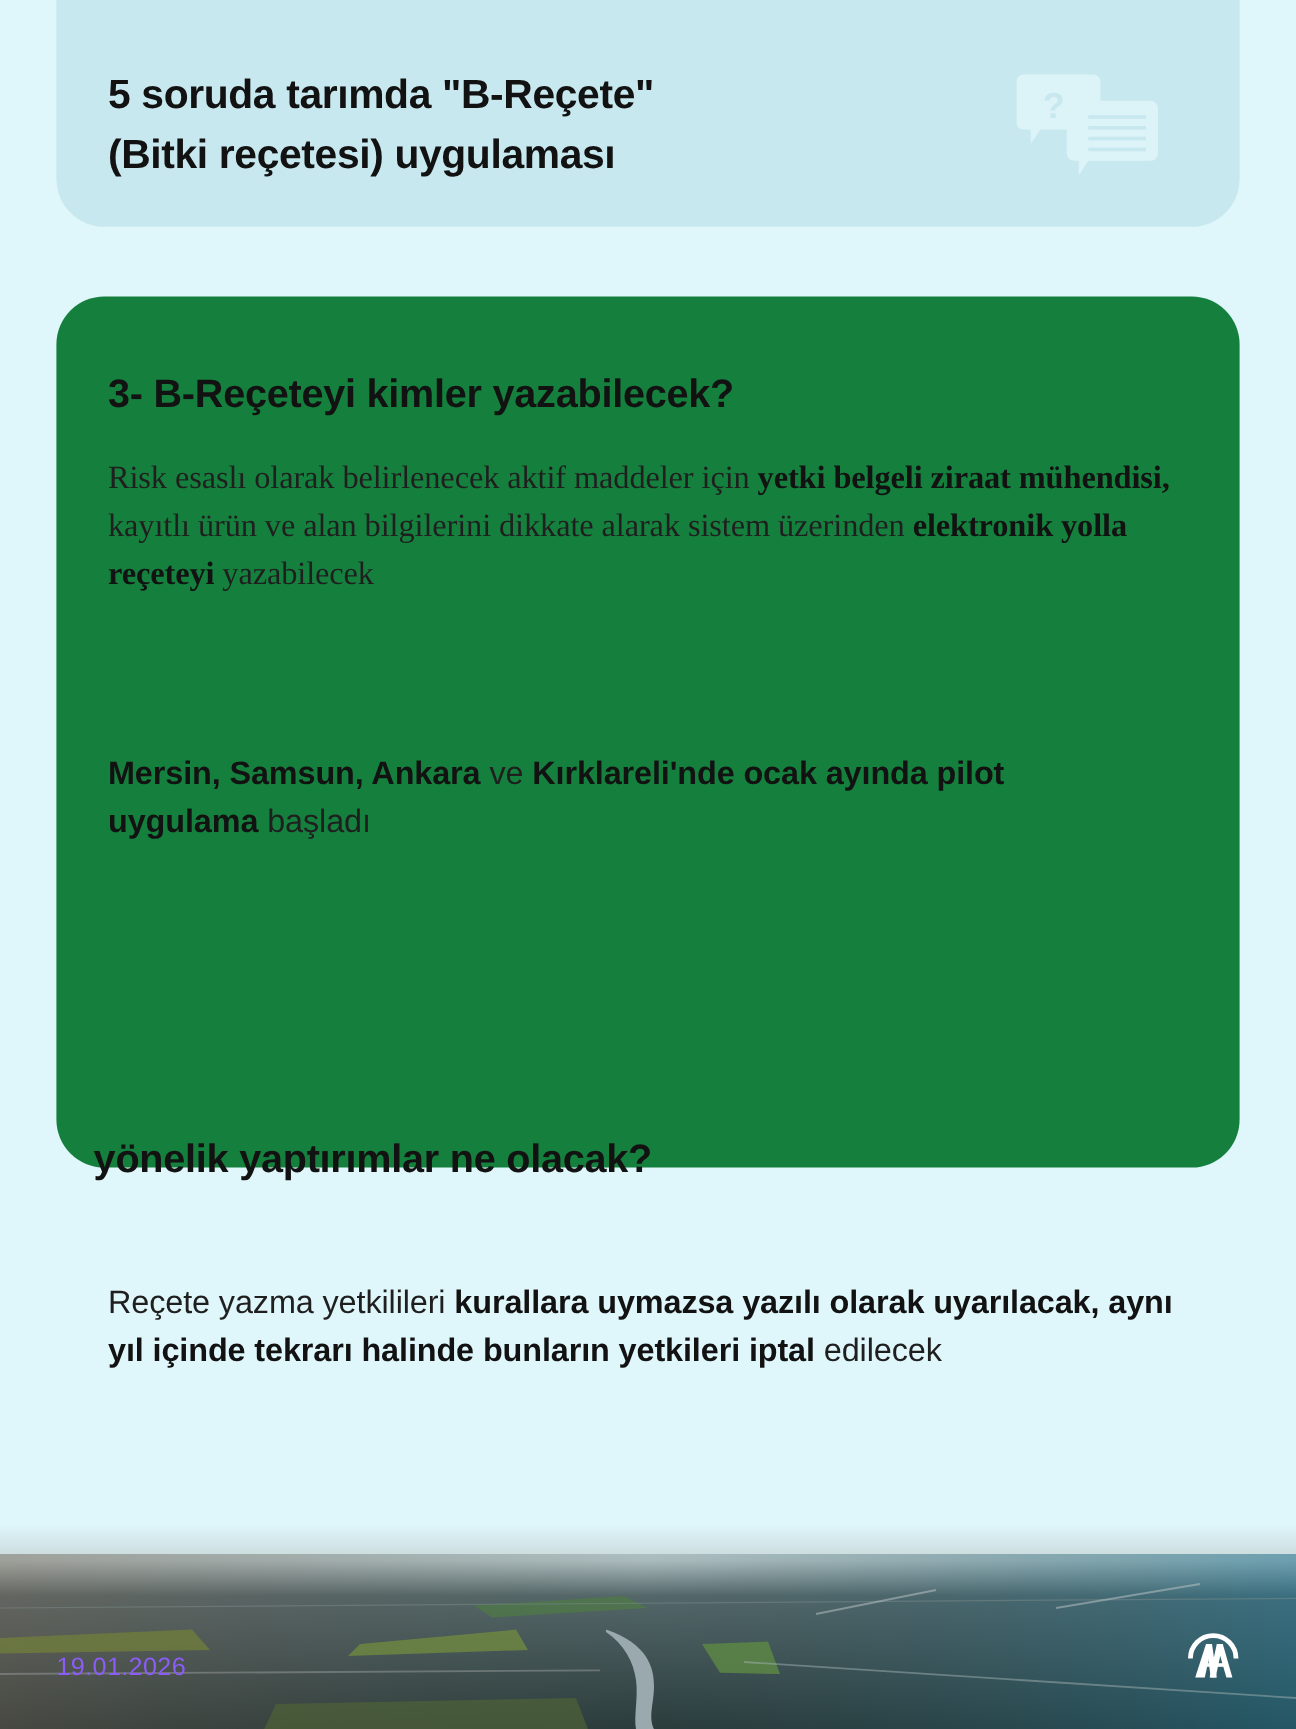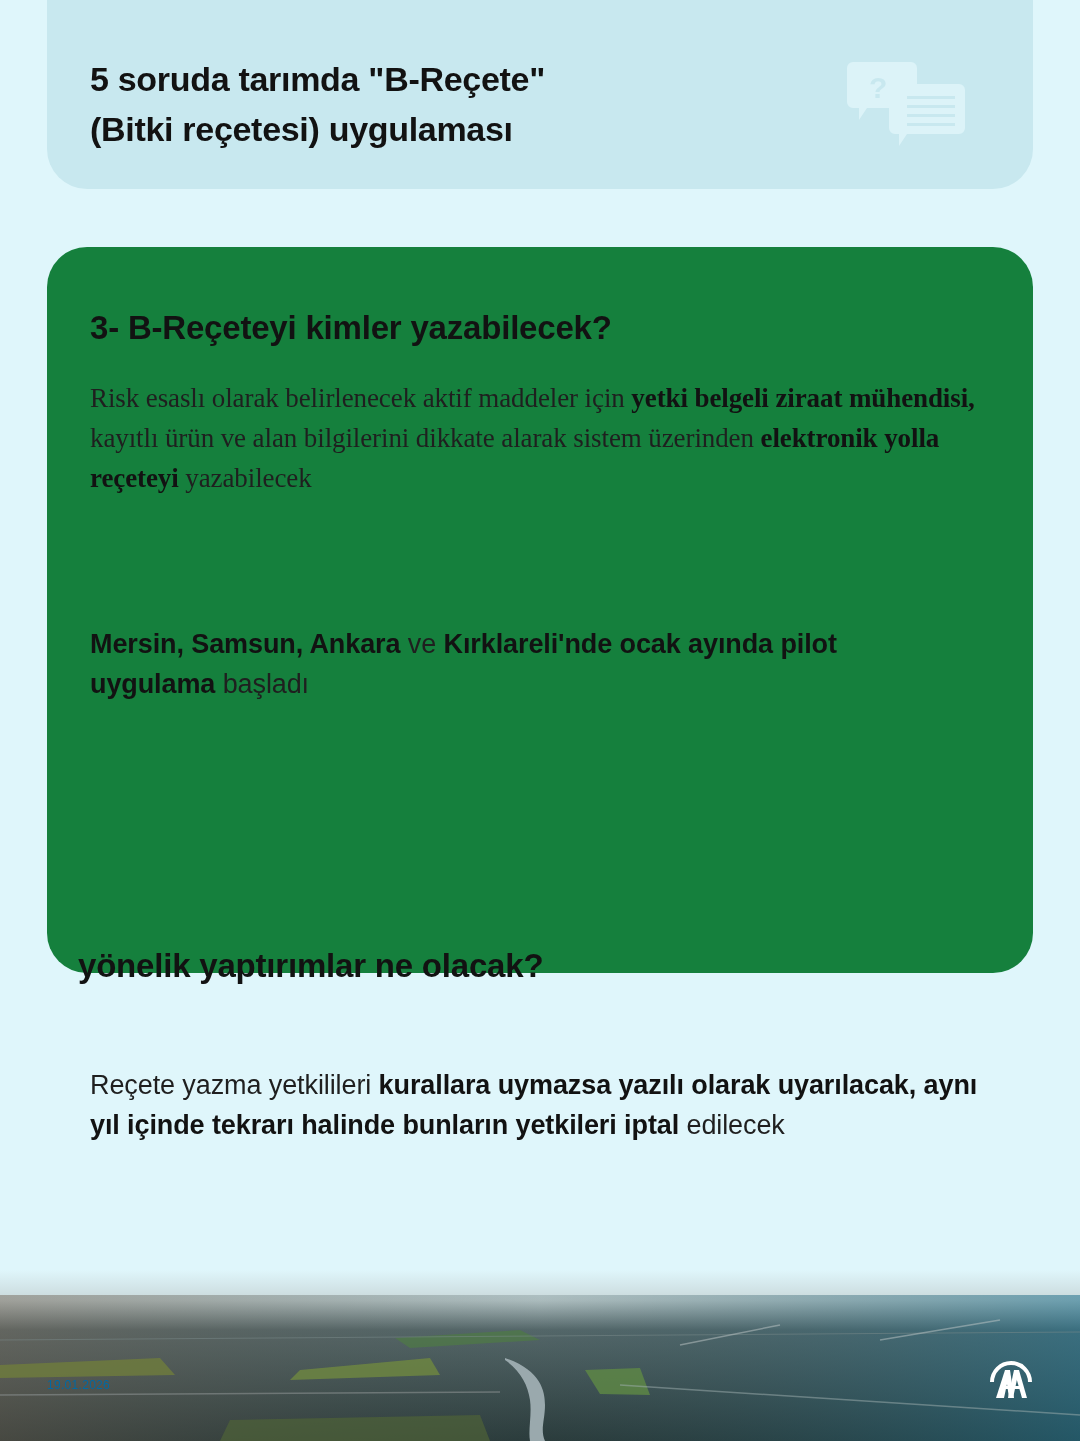--- a/index.html
+++ b/index.html
@@ -74,22 +74,22 @@
       left: 0;
       top: 1270px;
       width: 1080px;
       height: 171px;
       overflow: hidden;
     }
     .photo .date {
       position: absolute;
       left: 47px;
       top: 108px;
-      font-size: 12px;
-      color: #0369a1;
+      font-size: 21px;
+      color: #8b5cf6;
       letter-spacing: 0.3px;
     }
     .photo .logo {
       position: absolute;
       left: 986px;
       top: 82px;
       width: 50px;
       height: 50px;
     }
   </style>

